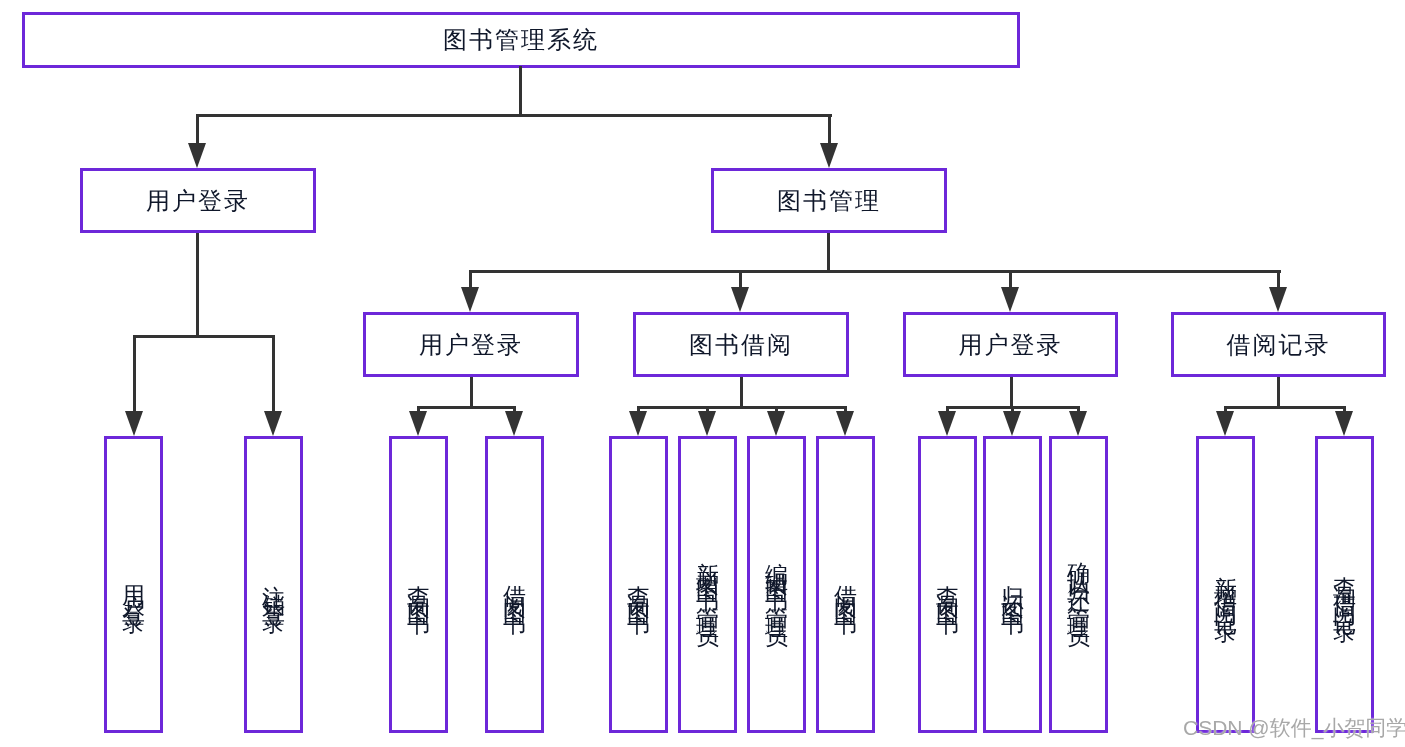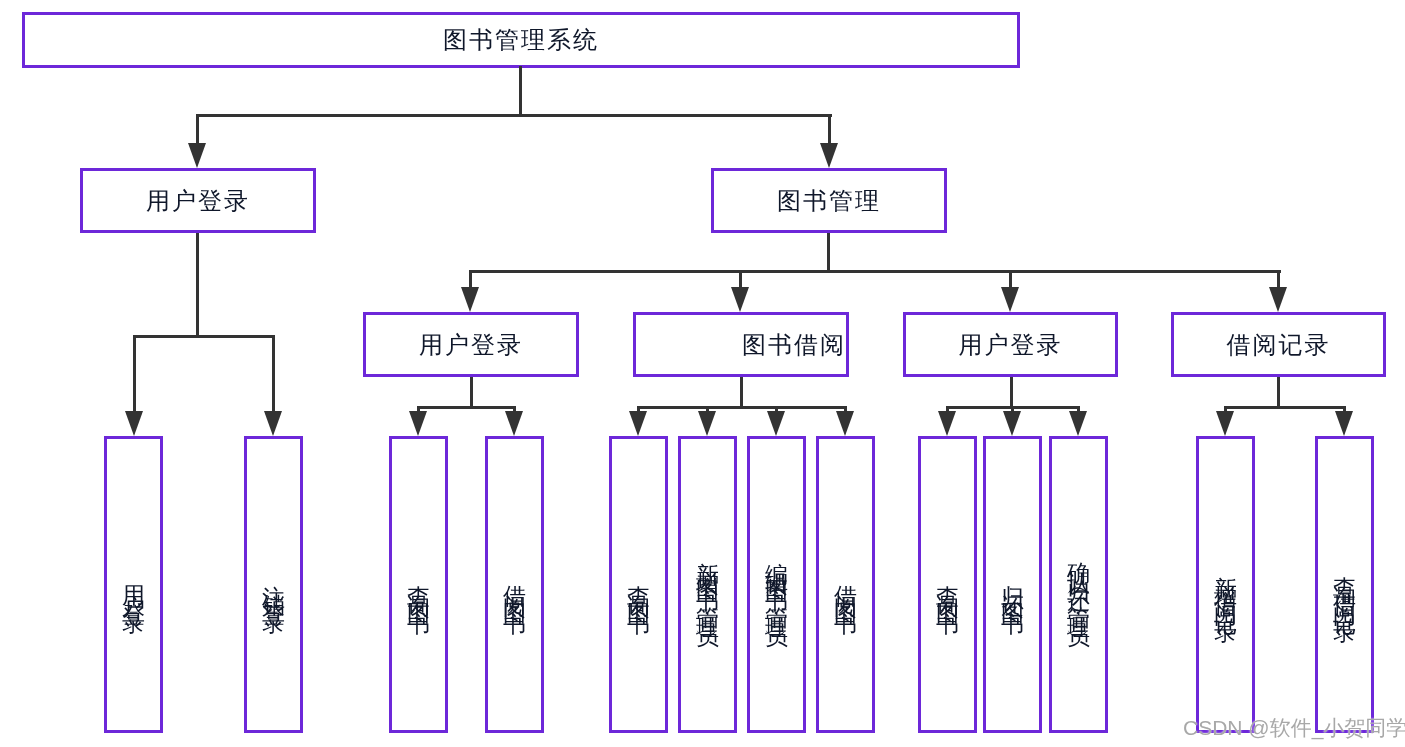--- a/index.html
+++ b/index.html
@@ -100,21 +100,21 @@
   <div class="line" style="left:739px; top:270px; width:3px; height:20px;"></div>
   <div class="arrow-down" style="left:731px; top:287px;"></div>
   <div class="line" style="left:1009px; top:270px; width:3px; height:20px;"></div>
   <div class="arrow-down" style="left:1001px; top:287px;"></div>
   <div class="line" style="left:1277px; top:270px; width:3px; height:20px;"></div>
   <div class="arrow-down" style="left:1269px; top:287px;"></div>
 
   <div class="node h-label" style="left:363px; top:312px; width:216px; height:65px;">
     <span>用户登录</span>
   </div>
-  <div class="node h-label" style="left:633px; top:312px; width:216px; height:65px;justify-content:flex-end;">
+  <div class="node h-label" style="left:633px; top:312px; width:216px; height:65px;">
     <span>图书借阅</span>
   </div>
   <div class="node h-label" style="left:903px; top:312px; width:215px; height:65px;">
     <span>用户登录</span>
   </div>
   <div class="node h-label" style="left:1171px; top:312px; width:215px; height:65px;">
     <span>借阅记录</span>
   </div>
 
   <div class="line" style="left:470px; top:377px; width:3px; height:32px;"></div>

